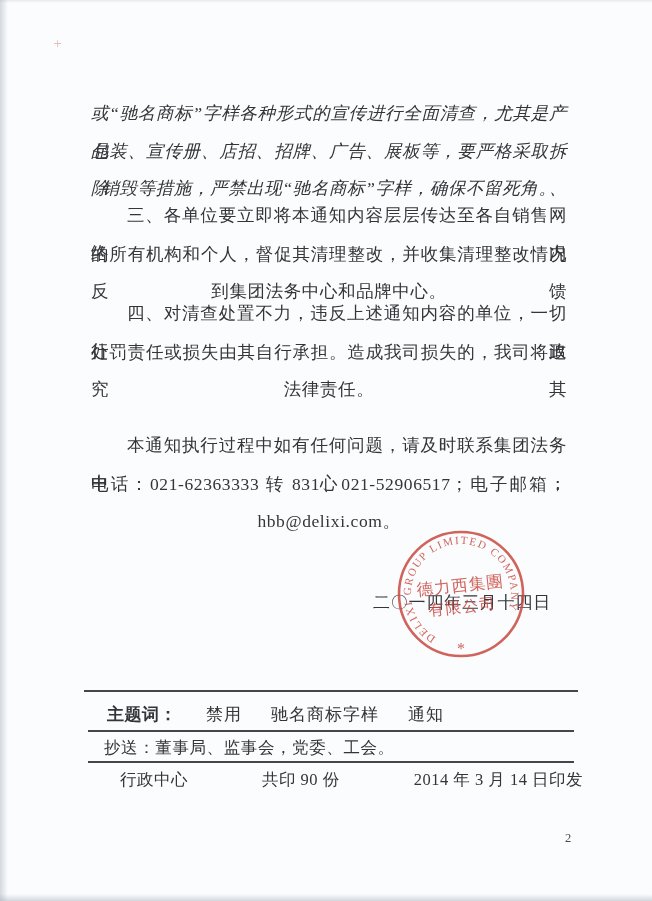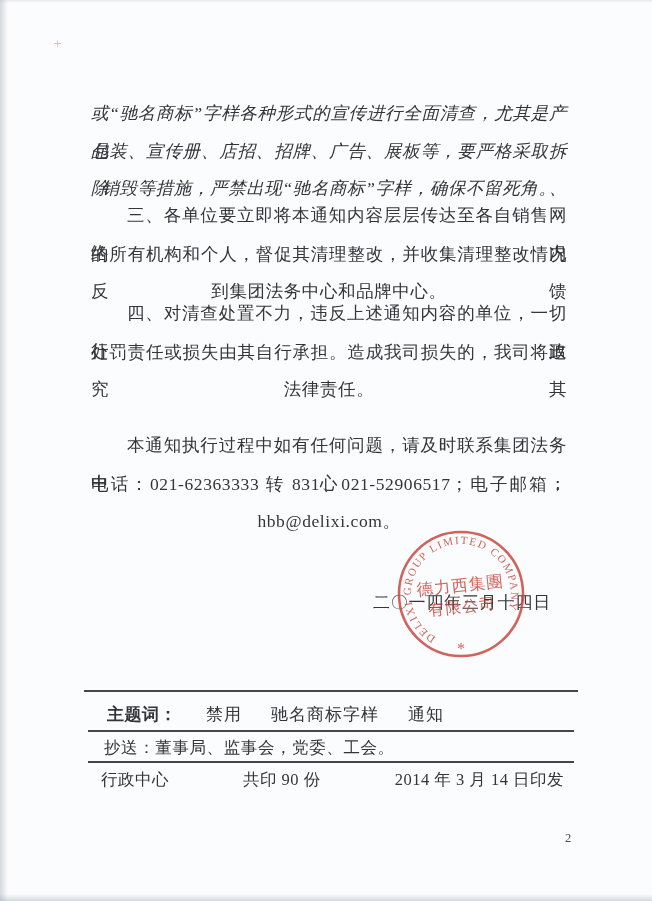--- a/index.html
+++ b/index.html
@@ -38,21 +38,21 @@
   
   .rule{position:absolute;background:#45454c;height:2px;}
   #rule1{left:84px;top:690px;width:494px;}
   #rule2{left:88px;top:730px;width:486px;}
   #rule3{left:88px;top:761px;width:486px;}
   .subject-row{position:absolute;left:107px;top:703px;font-size:17px;white-space:nowrap;}
   .subject-label{font-weight:bold;letter-spacing:.5px;}
   .subject-term{margin-left:29px;letter-spacing:1px;}
   .subject-term:first-of-type{margin-left:12px;}
   .cc-row{position:absolute;left:104px;top:737px;font-size:16.5px;white-space:nowrap;letter-spacing:.6px;font-family:Liberation Serif, serif;}
-  .admin-row{position:absolute;left:101px;top:769px;width:463px;display:flex;
+  .admin-row{position:absolute;left:120px;top:769px;width:463px;display:flex;
     justify-content:space-between;font-size:16.5px;letter-spacing:.5px;}
   .page-number{position:absolute;left:565px;top:831px;font-size:12.5px;color:#4a4a52;}
 </style>
 </head>
 <body>
 
 <div class="edge-left"></div>
 <div class="edge-bottom"></div>
 <div class="edge-top"></div>
 <span class="corner-mark">+</span>

